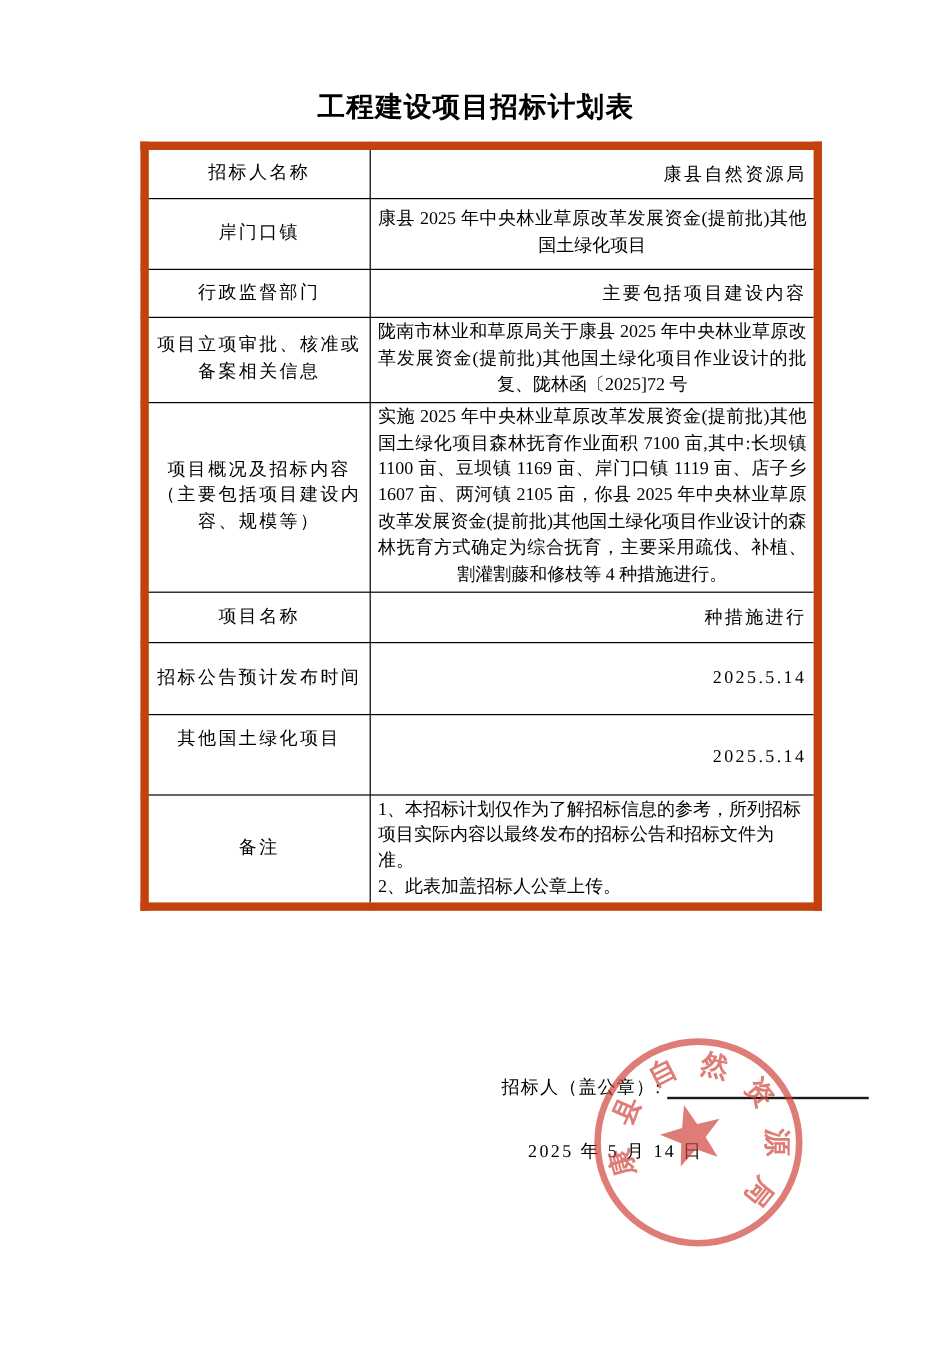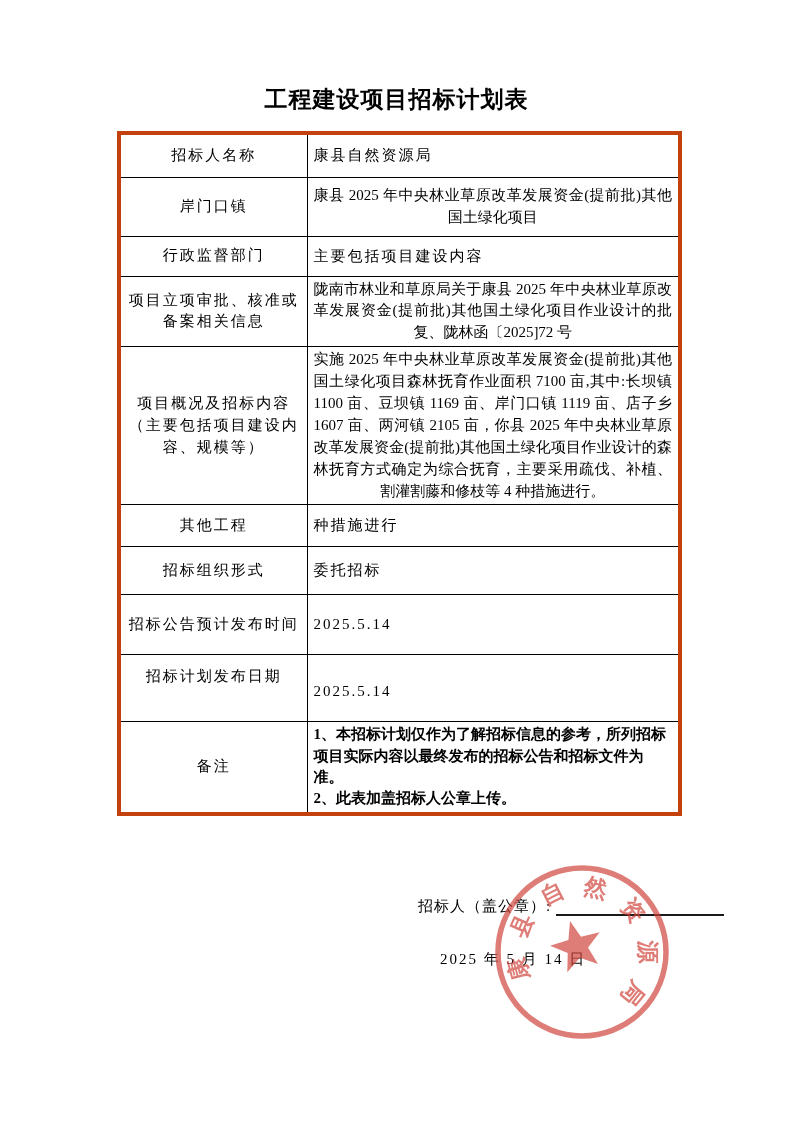--- a/index.html
+++ b/index.html
@@ -5,56 +5,54 @@
   html,body{margin:0;padding:0;background:#ffffff;}
   .page{
     position:relative;
     width:793px;height:1122px;
     background:#ffffff;
     font-family:"Liberation Serif","DejaVu Serif",serif;
     color:#000;
     overflow:hidden;
   }
   .title{
-    position:absolute;top:84px;left:0;width:100%;
+    position:absolute;top:74px;left:0;width:100%;
     text-align:center;font-size:23px;font-weight:700;
     letter-spacing:1px;margin:0;
   }
   .doc-table{
     position:absolute;left:117px;top:118px;
     border-collapse:collapse;table-layout:fixed;
     width:561px;
-    border:4px solid #c2410c;
+    border:7px solid #c2410c;
     font-size:15px;
-    margin-top:13px;
   }
   .doc-table td{
     border:1px solid #000;
     vertical-align:middle;
     padding:2px 6px;
     box-sizing:border-box;
   }
   .cell-label{
     text-align:center;
     letter-spacing:2px;
     line-height:1.45;
   }
-  .v-center{text-align:left;letter-spacing:2px;}
+  .v-center{text-align:right;letter-spacing:2px;}
   .v-just{
     text-align:justify;
     text-align-last:center;
     line-height:1.46;
     padding:2px 9px;
   }
   .v-notes{
     text-align:left;
     line-height:1.42;
     padding:3px 9px;
     vertical-align:middle;
-    font-weight:bold;
   }
   .v-notes p{margin:0;}
   .lift{position:relative;top:-12px;}
   .drop{position:relative;top:3px;}
   .sig-row{
     position:absolute;top:897px;left:383px;
     font-size:15px;letter-spacing:1px;white-space:nowrap;margin-left:35px;
   }
   .sig-line{
     display:inline-block;width:168px;height:15px;
@@ -103,34 +101,30 @@
       </tr>
       <tr style="height:65px">
         <td class="cell-label">项目立项审批、核准或备案相关信息</td>
         <td class="v-just">陇南市林业和草原局关于康县 2025 年中央林业草原改革发展资金(提前批)其他国土绿化项目作业设计的批复、陇林函〔2025]72 号</td>
       </tr>
       <tr style="height:154px">
         <td class="cell-label">项目概况及招标内容（主要包括项目建设内容、规模等）</td>
         <td class="v-just">实施 2025 年中央林业草原改革发展资金(提前批)其他国土绿化项目森林抚育作业面积 7100 亩,其中:长坝镇 1100 亩、豆坝镇 1169 亩、岸门口镇 1119 亩、店子乡 1607 亩、两河镇 2105 亩，你县 2025 年中央林业草原改革发展资金(提前批)其他国土绿化项目作业设计的森林抚育方式确定为综合抚育，主要采用疏伐、补植、割灌割藤和修枝等 4 种措施进行。</td>
       </tr>
       <tr style="height:42px">
-        <td class="cell-label">其他工程</td>
+        <td class="cell-label">项目名称</td>
         <td class="v-center">种措施进行</td>
-      </tr>
-      <tr style="height:48px">
-        <td class="cell-label">招标组织形式</td>
-        <td class="v-center">委托招标</td>
       </tr>
       <tr style="height:60px">
         <td class="cell-label">招标公告预计发布时间</td>
         <td class="v-center">2025.5.14</td>
       </tr>
       <tr style="height:67px">
         <td class="cell-label">
-          <span class="lift">招标计划发布日期</span>
+          <span class="lift">其他国土绿化项目</span>
         </td>
         <td class="v-center">
           <span class="drop">2025.5.14</span>
         </td>
       </tr>
       <tr style="height:80px">
         <td class="cell-label">备注</td>
         <td class="v-notes">
           <p>1、本招标计划仅作为了解招标信息的参考，所列招标项目实际内容以最终发布的招标公告和招标文件为准。</p>
           <p>2、此表加盖招标人公章上传。</p>

